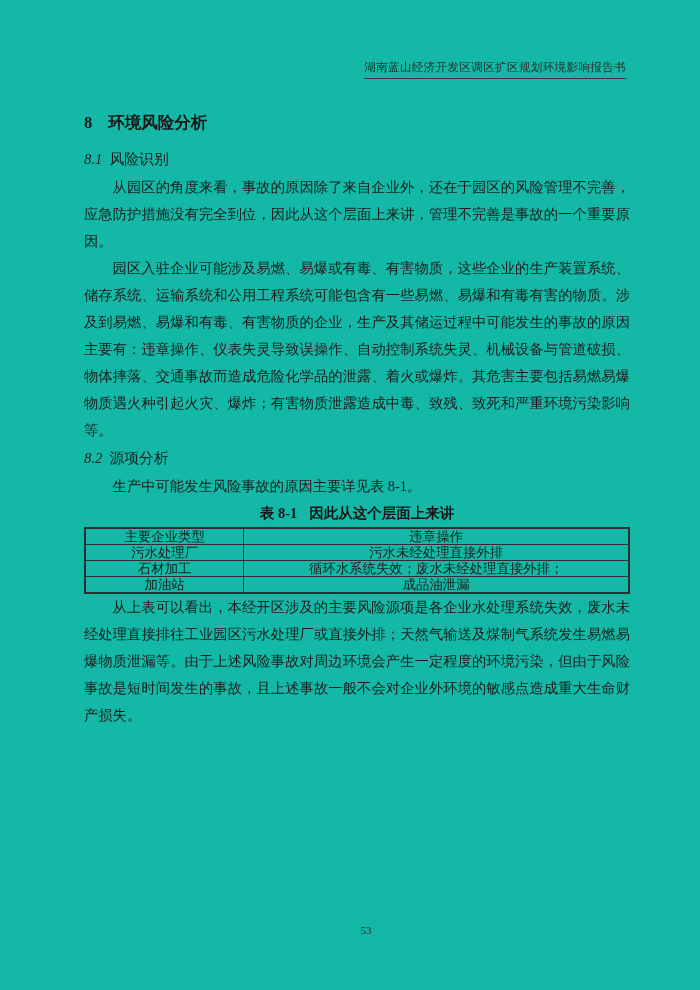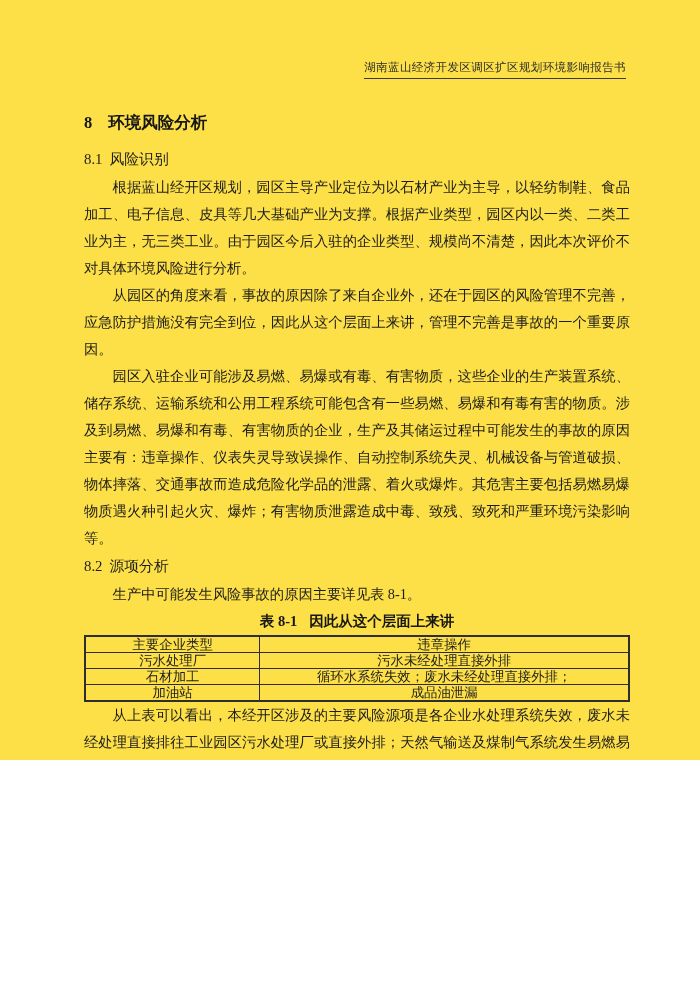--- a/index.html
+++ b/index.html
@@ -3,22 +3,22 @@
 <meta charset="utf-8">
 <style>
   html, body { margin: 0; padding: 0; }
   body {
     width: 700px; height: 990px;
     background: #ffffff;
     font-family: "Liberation Serif", "DejaVu Serif", serif;
   }
   .page {
     position: relative;
-    width: 700px; height: 760px;
-    background: #fde047;
+    width: 700px; height: 990px;
+    background: #14b8a6;
     color: #1e1e1e;
     overflow: hidden;
   }
   .running-header {
     position: absolute;
     top: 60px; right: 74px;
     font-size: 11.5px;
     letter-spacing: 0.4px;
     color: #2b2b2b;
   }
@@ -40,21 +40,21 @@
     color: #161616;
   }
   .chapter-heading .num { margin-right: 16px; }
   .sub-heading {
     font-size: 14.8px;
     font-weight: normal;
     line-height: 29px;
     margin: 0;
     color: #1c1c1c;
   }
-  .sub-heading .num { margin-right: 7px; }
+  .sub-heading .num { margin-right: 7px; font-style: italic; }
   p.body-para {
     font-size: 14.3px;
     line-height: 27px;
     text-align: justify;
     text-indent: 2em;
     margin: 0;
     color: #1c1c1c;
   }
   .table-caption {
     font-size: 14.5px;
@@ -70,21 +70,21 @@
     border-collapse: collapse;
     table-layout: fixed;
     font-size: 13.4px;
     border: 2px solid #2e2e2e;
     color: #1c1c1c;
   }
   .risk-table td {
     border: 1px solid #2e2e2e;
     text-align: center;
     vertical-align: middle;
-    padding: 0 20px;
+    padding: 0 12px;
     height: 15px;
     line-height: 15px;
     white-space: nowrap;
     overflow: hidden;
   }
   .risk-table .col-type { width: 24.5%; }
   .page-number {
     position: absolute;
     top: 924px; left: 0;
     width: 100%;
@@ -106,21 +106,20 @@
   <div class="content">
 
     <h1 class="chapter-heading">
       <span class="num">8</span><span>环境风险分析</span>
     </h1>
 
     <h2 class="sub-heading">
       <span class="num">8.1</span><span>风险识别</span>
     </h2>
 
-    <p class="body-para">根据蓝山经开区规划，园区主导产业定位为以石材产业为主导，以轻纺制鞋、食品加工、电子信息、皮具等几大基础产业为支撑。根据产业类型，园区内以一类、二类工业为主，无三类工业。由于园区今后入驻的企业类型、规模尚不清楚，因此本次评价不对具体环境风险进行分析。</p>
     <p class="body-para">从园区的角度来看，事故的原因除了来自企业外，还在于园区的风险管理不完善，应急防护措施没有完全到位，因此从这个层面上来讲，管理不完善是事故的一个重要原因。</p>
     <p class="body-para">园区入驻企业可能涉及易燃、易爆或有毒、有害物质，这些企业的生产装置系统、储存系统、运输系统和公用工程系统可能包含有一些易燃、易爆和有毒有害的物质。涉及到易燃、易爆和有毒、有害物质的企业，生产及其储运过程中可能发生的事故的原因主要有：违章操作、仪表失灵导致误操作、自动控制系统失灵、机械设备与管道破损、物体摔落、交通事故而造成危险化学品的泄露、着火或爆炸。其危害主要包括易燃易爆物质遇火种引起火灾、爆炸；有害物质泄露造成中毒、致残、致死和严重环境污染影响等。</p>
 
     <h2 class="sub-heading">
       <span class="num">8.2</span><span>源项分析</span>
     </h2>
 
     <p class="body-para">生产中可能发生风险事故的原因主要详见表 8-1。</p>
 
     <div class="table-caption">

